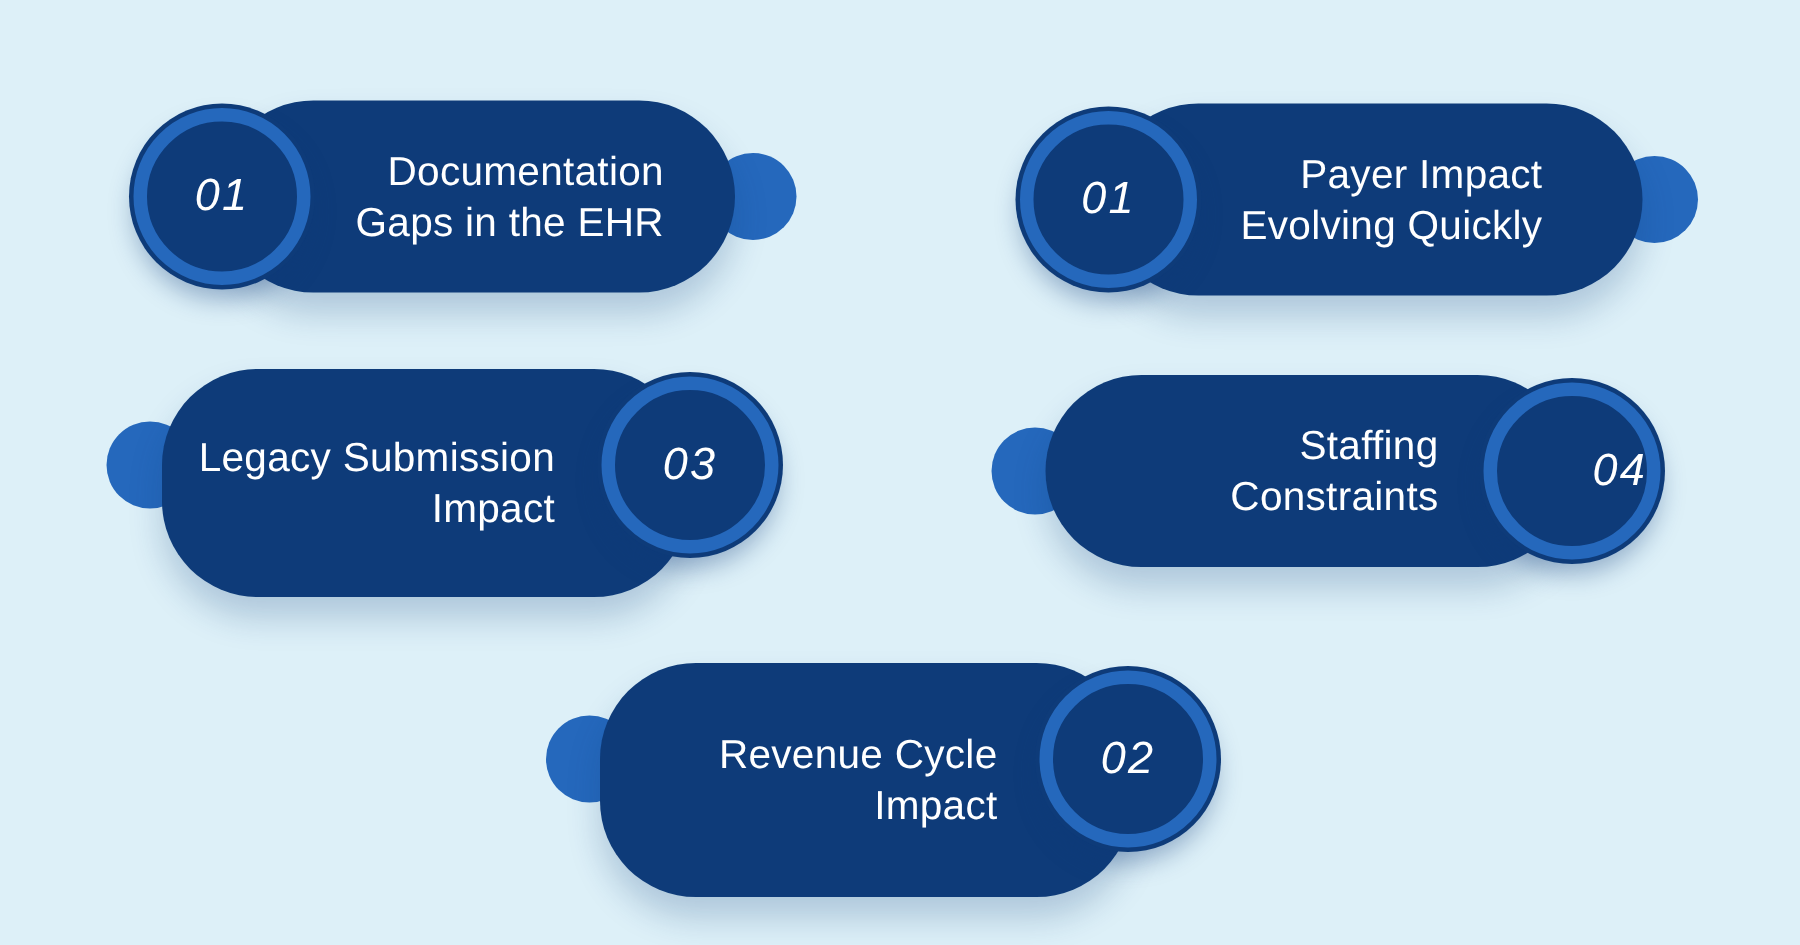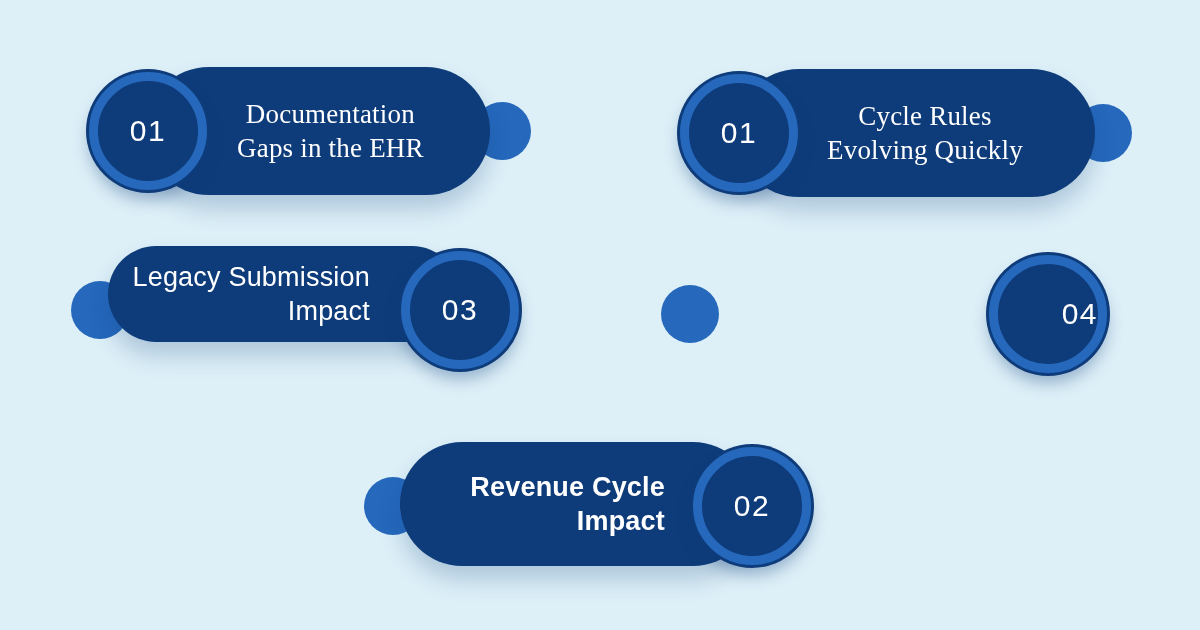--- a/index.html
+++ b/index.html
@@ -16,21 +16,21 @@
   .pill {
     position: absolute;
     background: var(--pill, #0e3b79);
     border-radius: 64px;
     box-sizing: border-box;
     display: flex;
     align-items: center;
     box-shadow: 0 14px 22px rgba(13, 58, 120, 0.22);
     z-index: 2;
   }
-  .side-left .pill  { justify-content: flex-start; padding-left: 92px;  text-align: center; font-family: Liberation Serif, serif;  }
+  .side-left .pill  { justify-content: flex-start; padding-left: 92px;  text-align: right;  }
   .side-right .pill { justify-content: flex-end;   padding-right: 90px; text-align: right; }
 
   .label {
     color: var(--text, #ffffff);
     font-size: 27px;
     line-height: 34px;
     letter-spacing: 0.2px;
     z-index: 3;
   }
 
@@ -49,20 +49,21 @@
     height: 118px;
     border-radius: 50%;
     box-sizing: border-box;
     background: var(--pill, #0e3b79);
     border: 9px solid var(--ring, #2568bc);
     box-shadow: 0 0 0 3px var(--pill, #0e3b79), 0 10px 16px rgba(13, 58, 120, 0.35);
     display: flex;
     align-items: center;
     justify-content: center;
     z-index: 4;
+    font-style: italic;
   }
   .num {
     color: var(--text, #ffffff);
     font-size: 30px;
     letter-spacing: 1.5px;
   }
 
   
   .item1 { left: 80px;  top: 60px; }
   .item1 .pill   { left: 65px;  top: 7px;  width: 345px; height: 128px; }
@@ -70,33 +71,33 @@
   .item1 .bump   { left: 393px; top: 42px; }
 
   
   .item2 { left: 670px; top: 60px; }
   .item2 .pill   { left: 65px;  top: 9px;  width: 360px; height: 128px; }
   .item2 .circle { left: 10px;  top: 14px; }
   .item2 .bump   { left: 404px; top: 44px; }
 
   
   .item3 { left: 70px;  top: 240px; }
-  .item3 .pill   { left: 38px;  top: 6px;  width: 352px; height: 96px; }
+  .item3 .pill   { left: 38px;  top: 6px;  width: 352px; height: 152px; }
   .item3 .circle { left: 331px; top: 11px; }
   .item3 .bump   { left: 1px;   top: 41px; }
 
   
   .item4 { left: 660px; top: 245px; }
   .item4 .pill   { left: 37px;  top: 5px;  width: 352px; height: 128px; }
   .item4 .circle { left: 329px; top: 10px; justify-content: flex-end; }
   .item4 .bump   { left: 1px;   top: 40px; }
 
   
   .item5 { left: 360px; top: 437px; }
-  .item5 .pill   { left: 40px;  top: 5px;  width: 355px; height: 124px; font-weight: bold; }
+  .item5 .pill   { left: 40px;  top: 5px;  width: 355px; height: 156px; }
   .item5 .circle { left: 333px; top: 10px; }
   .item5 .bump   { left: 4px;   top: 40px; }
 </style>
 </head>
 <body>
 
 <div class="canvas">
 
   <div class="item item1 side-left">
     <div class="bump"></div>
@@ -108,21 +109,21 @@
     </div>
     <div class="circle">
       <span class="num">01</span>
     </div>
   </div>
 
   <div class="item item2 side-left">
     <div class="bump"></div>
     <div class="pill">
       <div class="label">
-        <span>Cycle Rules</span><br>
+        <span>Payer Impact</span><br>
         <span>Evolving Quickly</span>
       </div>
     </div>
     <div class="circle">
       <span class="num">01</span>
     </div>
   </div>
 
   <div class="item item3 side-right">
     <div class="bump"></div>
@@ -132,20 +133,26 @@
         <span>Impact</span>
       </div>
     </div>
     <div class="circle">
       <span class="num">03</span>
     </div>
   </div>
 
   <div class="item item4 side-right">
     <div class="bump"></div>
+    <div class="pill">
+      <div class="label">
+        <span>Staffing</span><br>
+        <span>Constraints</span>
+      </div>
+    </div>
     <div class="circle">
       <span class="num">04</span>
     </div>
   </div>
 
   <div class="item item5 side-right">
     <div class="bump"></div>
     <div class="pill">
       <div class="label">
         <span>Revenue Cycle</span><br>

